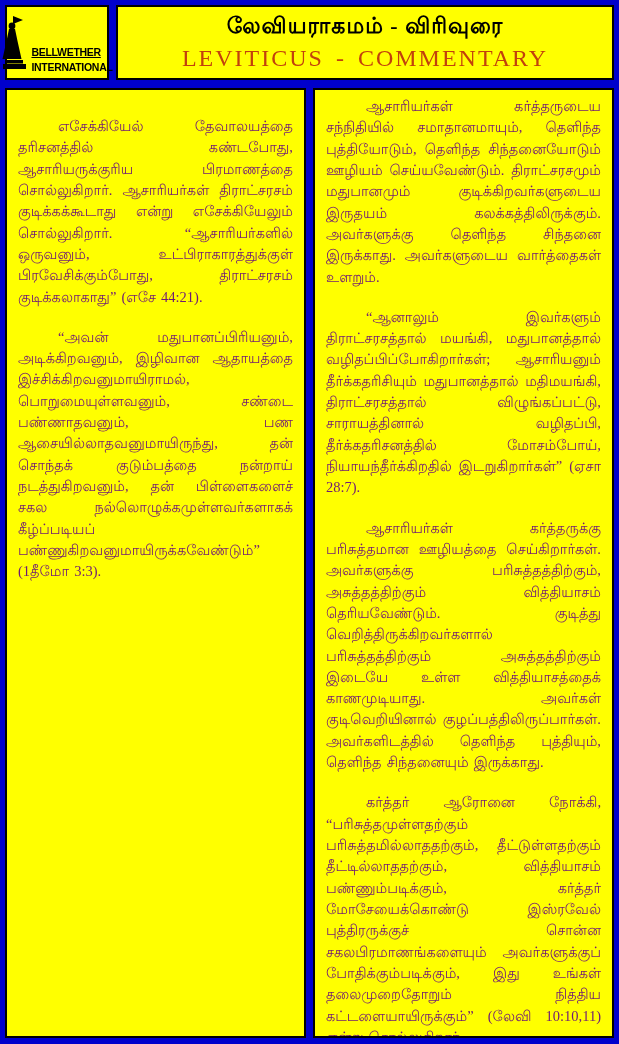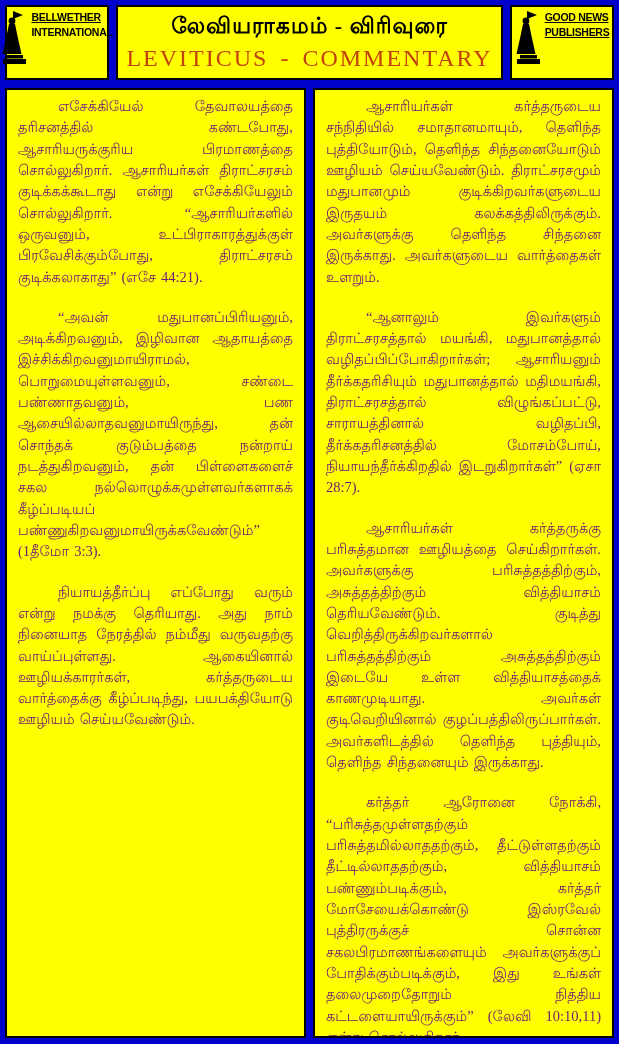--- a/index.html
+++ b/index.html
@@ -24,21 +24,21 @@
   }
   
   .header-row {
     flex: 0 0 75px;
     display: flex;
     gap: 7px;
   }
   .logo-box {
     width: 104px;
     display: flex;
-    align-items: flex-start;
+    align-items: flex-end;
     justify-content: center;
     gap: 4px;
     padding: 3px;
   }
   .logo-box svg { flex: 0 0 auto; }
   .logo-text {
     font-family: "Liberation Sans", "DejaVu Sans", sans-serif;
     font-weight: bold;
     font-size: 10.5px;
     line-height: 1.45;
@@ -82,21 +82,21 @@
     color: #701a75;
   }
   .para {
     margin: 0 0 19px 0;
     text-indent: 40px;
     font-size: 14.5px;
     line-height: 1.47;
     text-align: justify;
     word-spacing: 1.5px;
   }
-  .column-left .para:first-child { }
+  .column-left .para:first-child { margin-top: 20px; }
 </style>
 </head>
 <body>
 
 <div class="page">
 
   <div class="header-row">
 
     <div class="panel logo-box">
       <span>
@@ -114,45 +114,27 @@
         <span class="underlined">BELLWETHER</span><br>
         <span>INTERNATIONAL</span>
       </span>
     </div>
 
     <div class="panel title-box">
       <div class="title-tamil">லேவியராகமம் - விரிவுரை</div>
       <div class="title-english">LEVITICUS - COMMENTARY</div>
     </div>
 
-    <div class="panel logo-box">
-      <span>
-        <svg width="26" height="56" viewBox="0 0 26 56" aria-hidden="true">
-          <g fill="#000000">
-            <path d="M12 1 L22 5 L12 9 Z"></path>
-            <circle cx="11" cy="11" r="3.4"></circle>
-            <path d="M8 14 h6 l2.5 12 l4 18 h-19 l4 -18 z"></path>
-            <rect x="5" y="45" width="17" height="3.5"></rect>
-            <rect x="2" y="49" width="23" height="5"></rect>
-          </g>
-        </svg>
-      </span>
-      <span class="logo-text">
-        <span class="underlined">GOOD NEWS</span><br>
-        <span class="underlined">PUBLISHERS</span>
-      </span>
-    </div>
 
   </div>
 
   <div class="body-row">
     <div class="panel column column-left">
         <p class="para">எசேக்கியேல் தேவாலயத்தை தரிசனத்தில் கண்டபோது, ஆசாரியருக்குரிய பிரமாணத்தை சொல்லுகிறார். ஆசாரியர்கள் திராட்சரசம் குடிக்கக்கூடாது என்று எசேக்கியேலும் சொல்லுகிறார். “ஆசாரியர்களில் ஒருவனும், உட்பிராகாரத்துக்குள் பிரவேசிக்கும்போது, திராட்சரசம் குடிக்கலாகாது” (எசே 44:21).</p>
         <p class="para">“அவன் மதுபானப்பிரியனும், அடிக்கிறவனும், இழிவான ஆதாயத்தை இச்சிக்கிறவனுமாயிராமல், பொறுமையுள்ளவனும், சண்டை பண்ணாதவனும், பண ஆசையில்லாதவனுமாயிருந்து, தன் சொந்தக் குடும்பத்தை நன்றாய் நடத்துகிறவனும், தன் பிள்ளைகளைச் சகல நல்லொழுக்கமுள்ளவர்களாகக் கீழ்ப்படியப் பண்ணுகிறவனுமாயிருக்கவேண்டும்” (1தீமோ 3:3).</p>
-        <p class="para">நியாயத்தீர்ப்பு எப்போது வரும் என்று நமக்கு தெரியாது. அது நாம் நினையாத நேரத்தில் நம்மீது வருவதற்கு வாய்ப்புள்ளது. ஆகையினால் ஊழியக்காரர்கள், கர்த்தருடைய வார்த்தைக்கு கீழ்ப்படிந்து, பயபக்தியோடு ஊழியம் செய்யவேண்டும்.</p>
       </div>
     <div class="panel column column-right">
         <p class="para">ஆசாரியர்கள் கர்த்தருடைய சந்நிதியில் சமாதானமாயும், தெளிந்த புத்தியோடும், தெளிந்த சிந்தனையோடும் ஊழியம் செய்யவேண்டும். திராட்சரசமும் மதுபானமும் குடிக்கிறவர்களுடைய இருதயம் கலக்கத்திலிருக்கும். அவர்களுக்கு தெளிந்த சிந்தனை இருக்காது. அவர்களுடைய வார்த்தைகள் உளறும்.</p>
         <p class="para">“ஆனாலும் இவர்களும் திராட்சரசத்தால் மயங்கி, மதுபானத்தால் வழிதப்பிப்போகிறார்கள்; ஆசாரியனும் தீர்க்கதரிசியும் மதுபானத்தால் மதிமயங்கி, திராட்சரசத்தால் விழுங்கப்பட்டு, சாராயத்தினால் வழிதப்பி, தீர்க்கதரிசனத்தில் மோசம்போய், நியாயந்தீர்க்கிறதில் இடறுகிறார்கள்” (ஏசா 28:7).</p>
         <p class="para">ஆசாரியர்கள் கர்த்தருக்கு பரிசுத்தமான ஊழியத்தை செய்கிறார்கள். அவர்களுக்கு பரிசுத்தத்திற்கும், அசுத்தத்திற்கும் வித்தியாசம் தெரியவேண்டும். குடித்து வெறித்திருக்கிறவர்களால் பரிசுத்தத்திற்கும் அசுத்தத்திற்கும் இடையே உள்ள வித்தியாசத்தைக் காணமுடியாது. அவர்கள் குடிவெறியினால் குழப்பத்திலிருப்பார்கள். அவர்களிடத்தில் தெளிந்த புத்தியும், தெளிந்த சிந்தனையும் இருக்காது.</p>
         <p class="para">கர்த்தர் ஆரோனை நோக்கி, “பரிசுத்தமுள்ளதற்கும் பரிசுத்தமில்லாததற்கும், தீட்டுள்ளதற்கும் தீட்டில்லாததற்கும், வித்தியாசம் பண்ணும்படிக்கும், கர்த்தர் மோசேயைக்கொண்டு இஸ்ரவேல் புத்திரருக்குச் சொன்ன சகலபிரமாணங்களையும் அவர்களுக்குப் போதிக்கும்படிக்கும், இது உங்கள் தலைமுறைதோறும் நித்திய கட்டளையாயிருக்கும்” (லேவி 10:10,11) என்று சொல்லுகிறார்.</p>
       </div>
   </div>
 
 </div>

